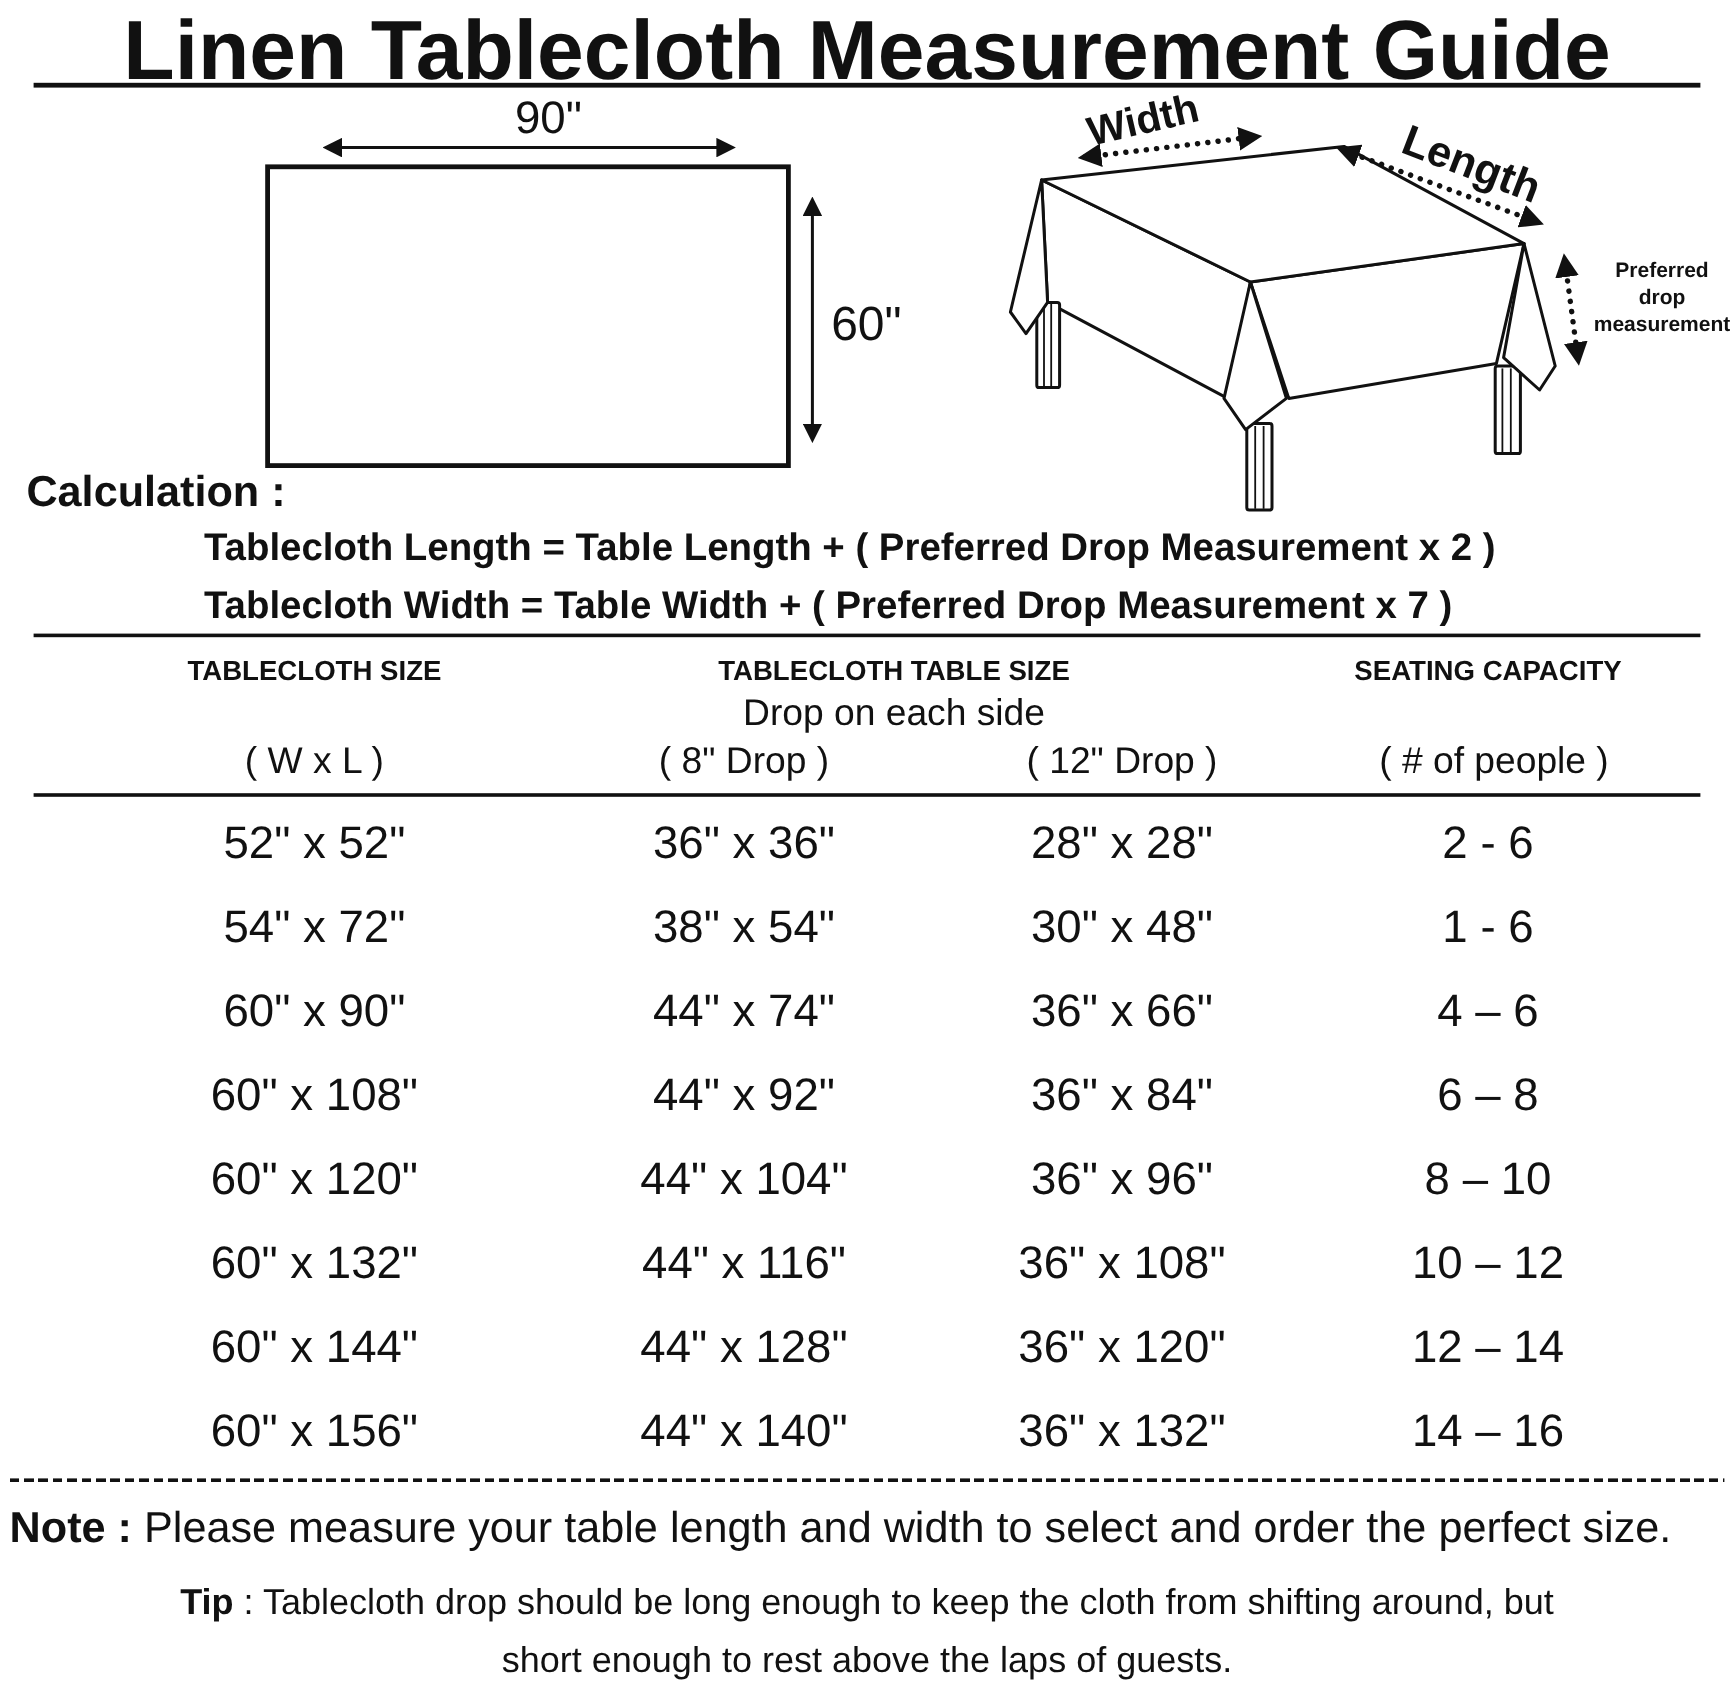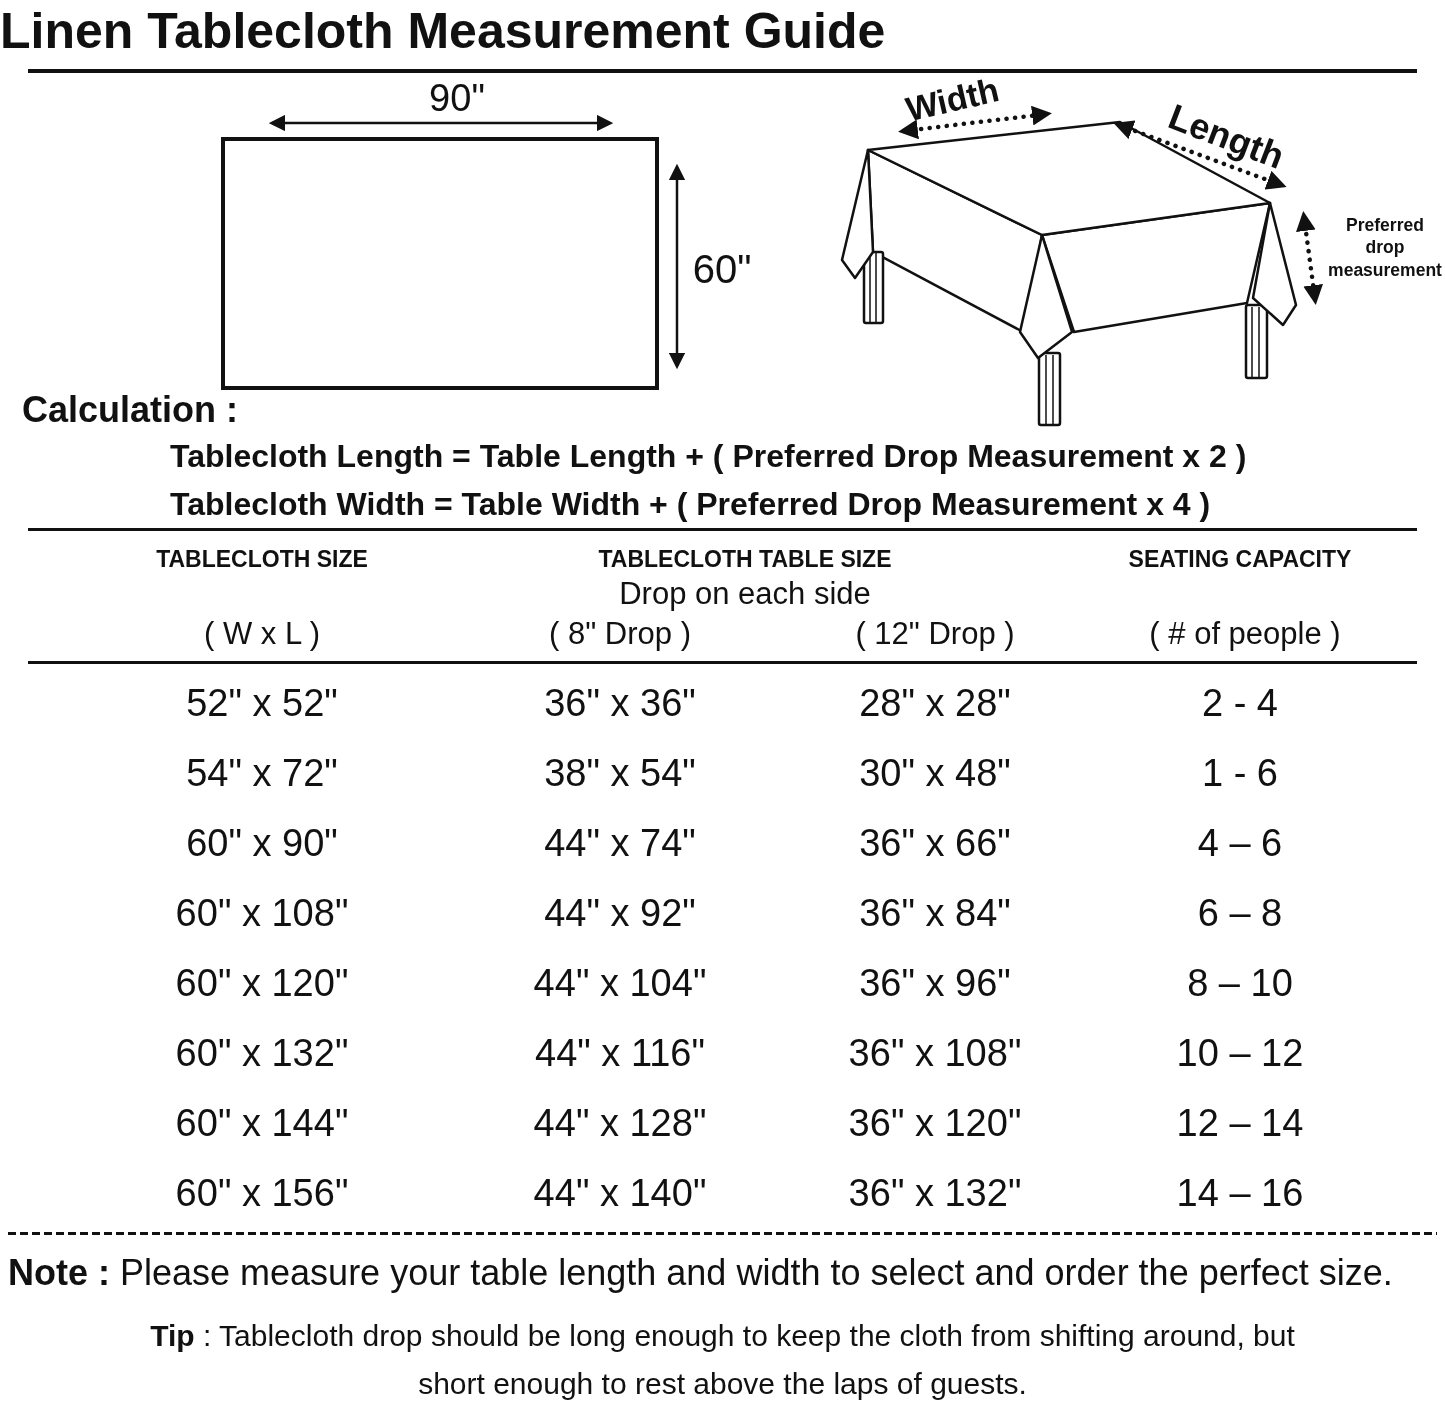--- a/index.html
+++ b/index.html
@@ -1,21 +1,21 @@
 <!DOCTYPE html>
 <html><head>
 <meta charset="utf-8">
 <style>
   html,body{margin:0;padding:0;background:#ffffff;}
   body{font-family:"Liberation Sans","DejaVu Sans",sans-serif;color:#111;}
   .page{position:relative;width:1445px;height:1410px;background:#fff;overflow:hidden;}
   .abs{position:absolute;}
   .ctr{transform:translateX(-50%);white-space:nowrap;}
   .rule{position:absolute;background:#111;}
-  .title{left:0;right:0;top:2px;text-align:left;font-size:50px;font-weight:bold;letter-spacing:0px;}
+  .title{left:0;right:0;top:2px;text-align:center;font-size:70px;font-weight:bold;letter-spacing:0px;}
   .calc-head{left:22px;top:390px;font-size:36px;font-weight:bold;line-height:40px;}
   .formula{left:170px;font-size:32px;font-weight:bold;line-height:36px;white-space:nowrap;}
   .th{font-weight:bold;font-size:23px;line-height:34px;}
   .sub{font-size:31px;line-height:40px;}
   .grid{position:absolute;top:668px;left:40px;width:1366px;display:grid;
         grid-template-columns:444px 272px 358px 252px;grid-auto-rows:70px;}
   .cell{text-align:center;line-height:70px;font-size:38px;white-space:nowrap;}
   .dashed{position:absolute;left:8px;width:1429px;height:3px;
           background:repeating-linear-gradient(to right,#111 0 8px,transparent 8px 12px);}
   .note{left:8px;top:1252px;width:1429px;font-size:36px;line-height:42px;}
@@ -81,40 +81,40 @@
     <text x="402" y="73" font-size="36" font-weight="bold" text-anchor="middle" transform="rotate(21 402 73)">Length</text>
     <g font-size="17.5" font-weight="bold" text-anchor="middle">
       <text x="565" y="156">Preferred</text>
       <text x="565" y="178">drop</text>
       <text x="565" y="201">measurement</text>
     </g>
   </svg>
 
   <div class="abs calc-head">Calculation :</div>
   <div class="abs formula" style="top:438px;">Tablecloth Length = Table Length + ( Preferred Drop Measurement x 2 )</div>
-  <div class="abs formula" style="top:486px;">Tablecloth Width = Table Width + ( Preferred Drop Measurement x 4 )</div>
+  <div class="abs formula" style="top:486px;">Tablecloth Width = Table Width + ( Preferred Drop Measurement x 7 )</div>
 
   <div class="rule" style="left:28px;top:528px;width:1389px;height:3px;"></div>
 
   <div class="abs ctr th" style="left:262px;top:542px;">TABLECLOTH SIZE</div>
   <div class="abs ctr th" style="left:745px;top:542px;">TABLECLOTH TABLE SIZE</div>
   <div class="abs ctr th" style="left:1240px;top:542px;">SEATING CAPACITY</div>
   <div class="abs ctr sub" style="left:745px;top:574px;">Drop on each side</div>
   <div class="abs ctr sub" style="left:262px;top:614px;">( W x L )</div>
   <div class="abs ctr sub" style="left:620px;top:614px;">( 8" Drop )</div>
   <div class="abs ctr sub" style="left:935px;top:614px;">( 12" Drop )</div>
   <div class="abs ctr sub" style="left:1245px;top:614px;">( # of people )</div>
 
   <div class="rule" style="left:28px;top:661px;width:1389px;height:3px;"></div>
 
   <div class="grid">
     <span class="cell">52" x 52"</span>
     <span class="cell">36" x 36"</span>
     <span class="cell">28" x 28"</span>
-    <span class="cell">2 - 4</span>
+    <span class="cell">2 - 6</span>
 
     <span class="cell">54" x 72"</span>
     <span class="cell">38" x 54"</span>
     <span class="cell">30" x 48"</span>
     <span class="cell">1 - 6</span>
 
     <span class="cell">60" x 90"</span>
     <span class="cell">44" x 74"</span>
     <span class="cell">36" x 66"</span>
     <span class="cell">4 – 6</span>

